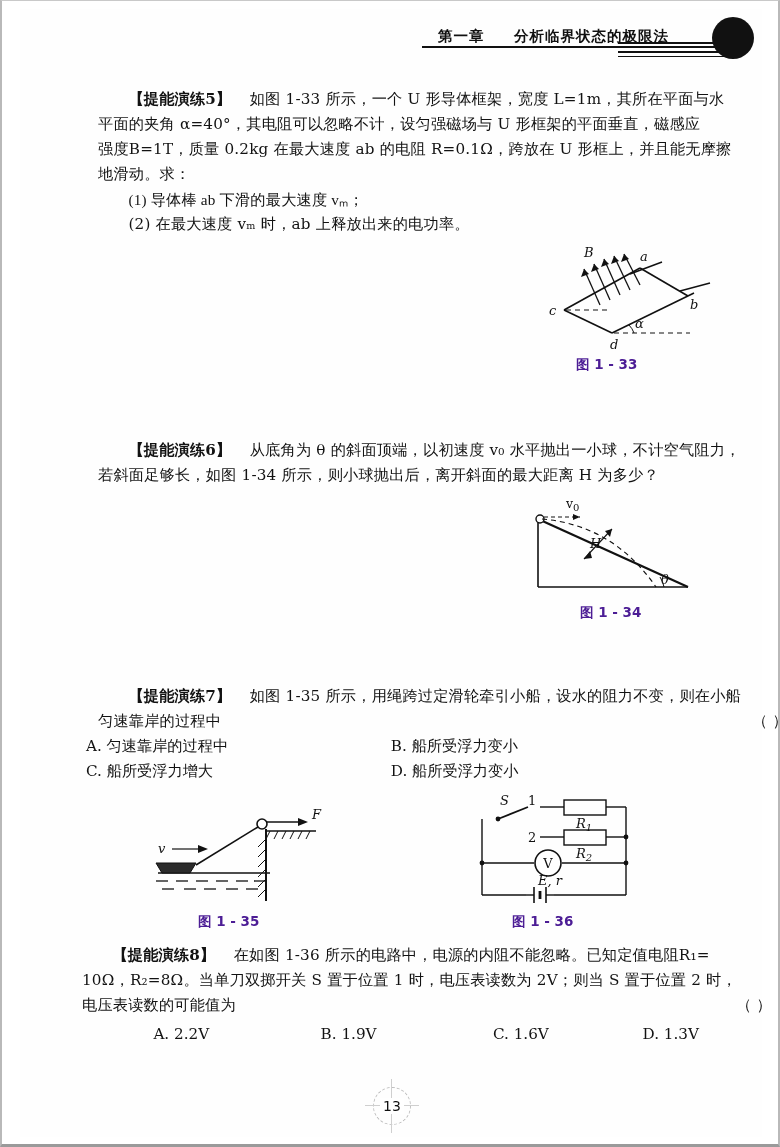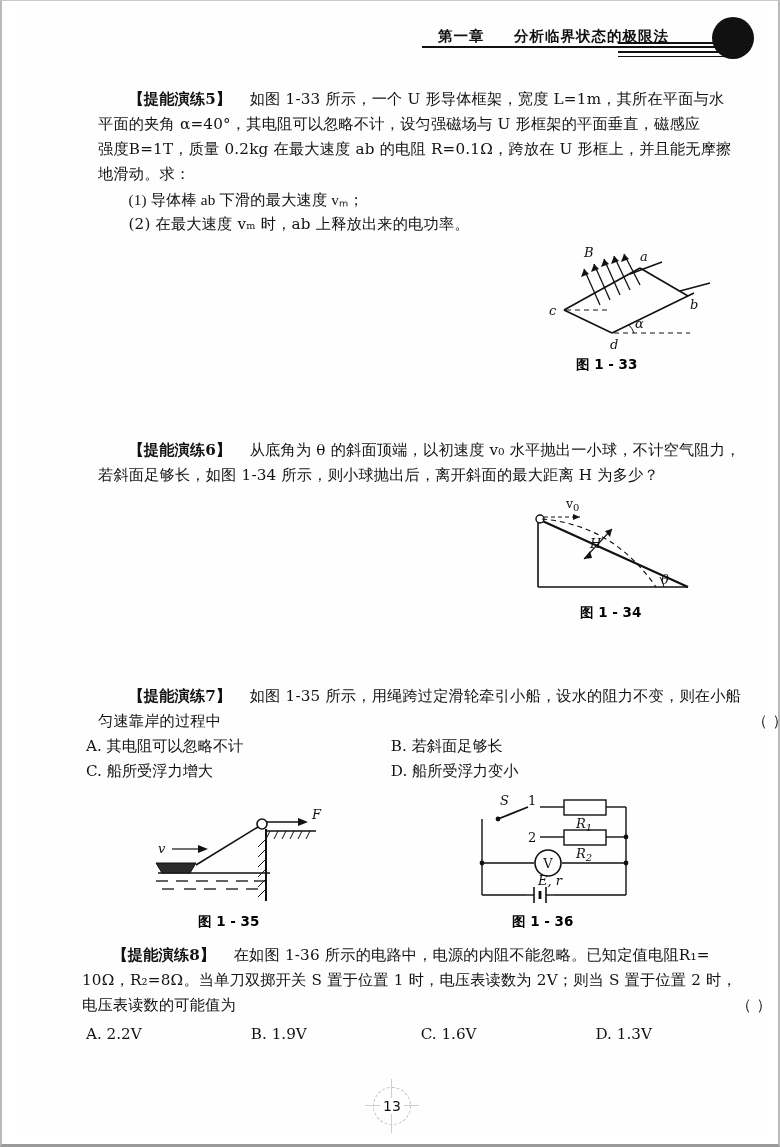--- a/index.html
+++ b/index.html
@@ -103,21 +103,21 @@
   .optrow .o {
     display: inline-block;
     width: 300px;
   }
 
   
   .figcap {
     position: absolute;
     font-size: 13.5px;
     font-weight: bold;
-    color: #000000;
+    color: #4c1d95;
     white-space: nowrap;
     font-family: "DejaVu Sans", "Liberation Sans", sans-serif;
   }
   .figbox { position: absolute; }
   .figbox svg { display: block; }
   .lbl {
     font-family: "DejaVu Serif", "Liberation Serif", serif;
     font-style: italic;
     font-size: 13px;
     fill: #111;
@@ -284,22 +284,22 @@
   <div class="para" style="left:48px; top:683px; width:690px;">
     <div style="text-indent:2em;">
       <span class="lead">【提能演练7】</span><span class="gap"></span><span>如图 1-35 所示，用绳跨过定滑轮牵引小船，设水的阻力不变，则在小船</span>
     </div>
     <div>
       <span>匀速靠岸的过程中</span>
       <span style="float:right;">（    ）</span>
     </div>
   </div>
   <div class="optrow" style="left:84px; top:733px; width:660px;">
-    <span class="o">A. 其电阻可以忽略不计</span>
-    <span class="o">B. 若斜面足够长</span>
+    <span class="o">A. 匀速靠岸的过程中</span>
+    <span class="o">B. 船所受浮力变小</span>
   </div>
   <div class="optrow" style="left:84px; top:758px; width:660px;">
     <span class="o">C. 船所受浮力增大</span>
     <span class="o">D. 船所受浮力变小</span>
   </div>
 
   <div class="figbox" style="left:146px; top:800px;">
     <svg width="215" height="110" viewBox="0 0 215 110">
 
       <line x1="10" y1="72" x2="122" y2="72" stroke="#111" stroke-width="1.4"></line>
@@ -406,21 +406,21 @@
   <div class="para" style="left:32px; top:942px; width:690px;">
     <div style="text-indent:2em;">
       <span class="lead">【提能演练8】</span><span class="gap"></span><span>在如图 1-36 所示的电路中，电源的内阻不能忽略。已知定值电阻R₁=</span>
     </div>
     <div>10Ω，R₂=8Ω。当单刀双掷开关 S 置于位置 1 时，电压表读数为 2V；则当 S 置于位置 2 时，</div>
     <div>
       <span>电压表读数的可能值为</span>
       <span style="float:right;">（    ）</span>
     </div>
   </div>
-  <div class="optrow" style="left:84px; top:1021px; width:660px;">
+  <div class="optrow" style="left:84px; top:1021px; width:660px;text-align:center;">
     <span class="o" style="width:160px;">A. 2.2V</span>
     <span class="o" style="width:165px;">B. 1.9V</span>
     <span class="o" style="width:170px;">C. 1.6V</span>
     <span class="o" style="width:120px;">D. 1.3V</span>
   </div>
 
   <div id="pagenum">
     <span class="reg">
       <span class="ring"></span>
       <span class="vl"></span>

